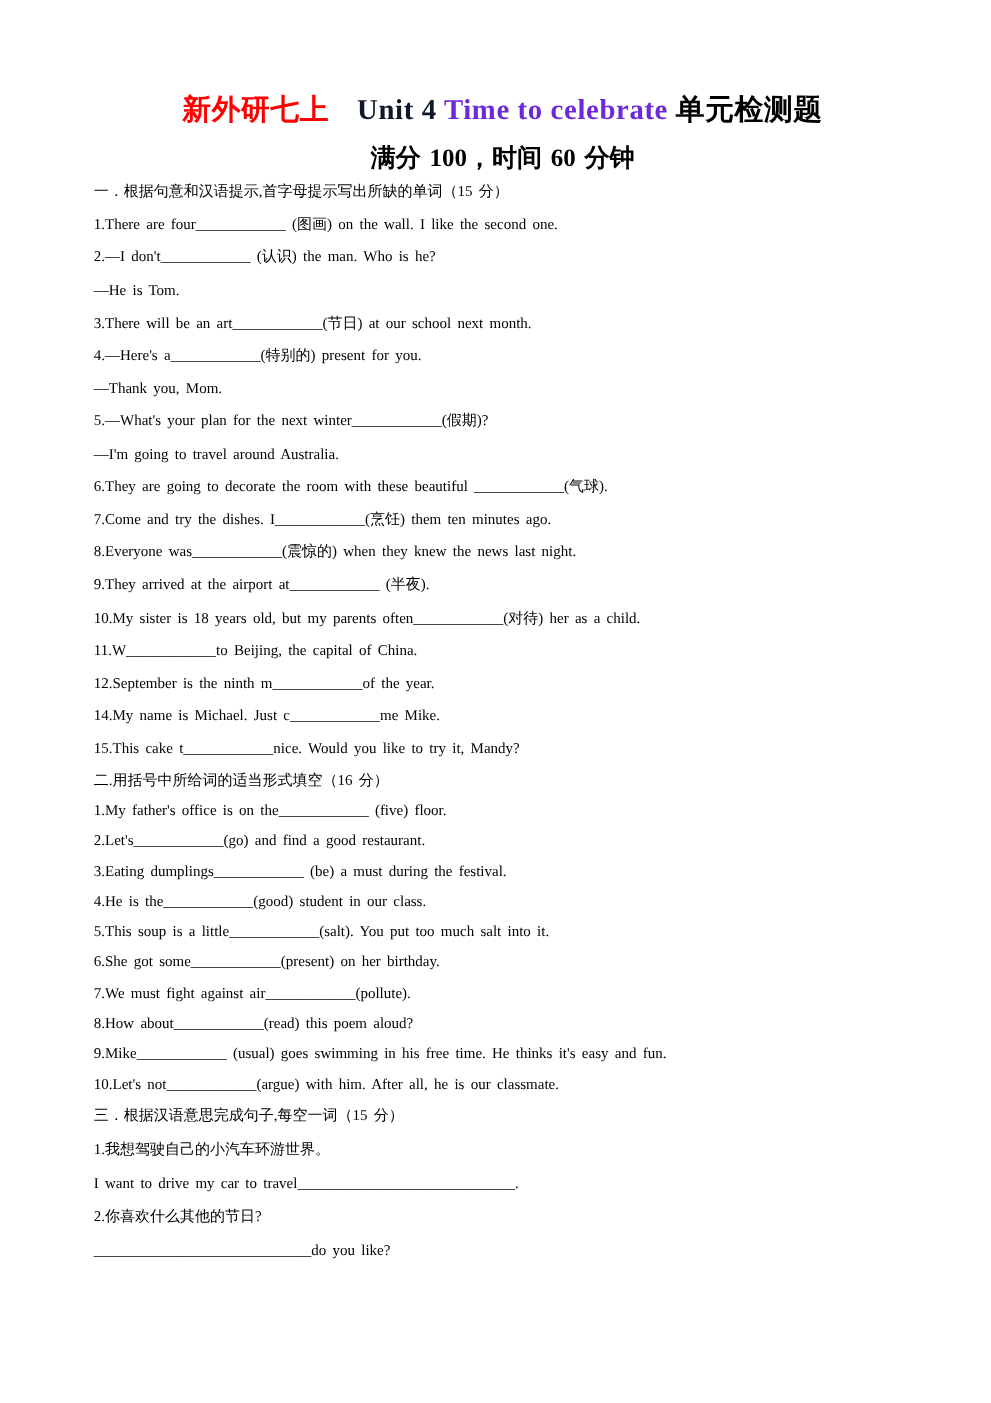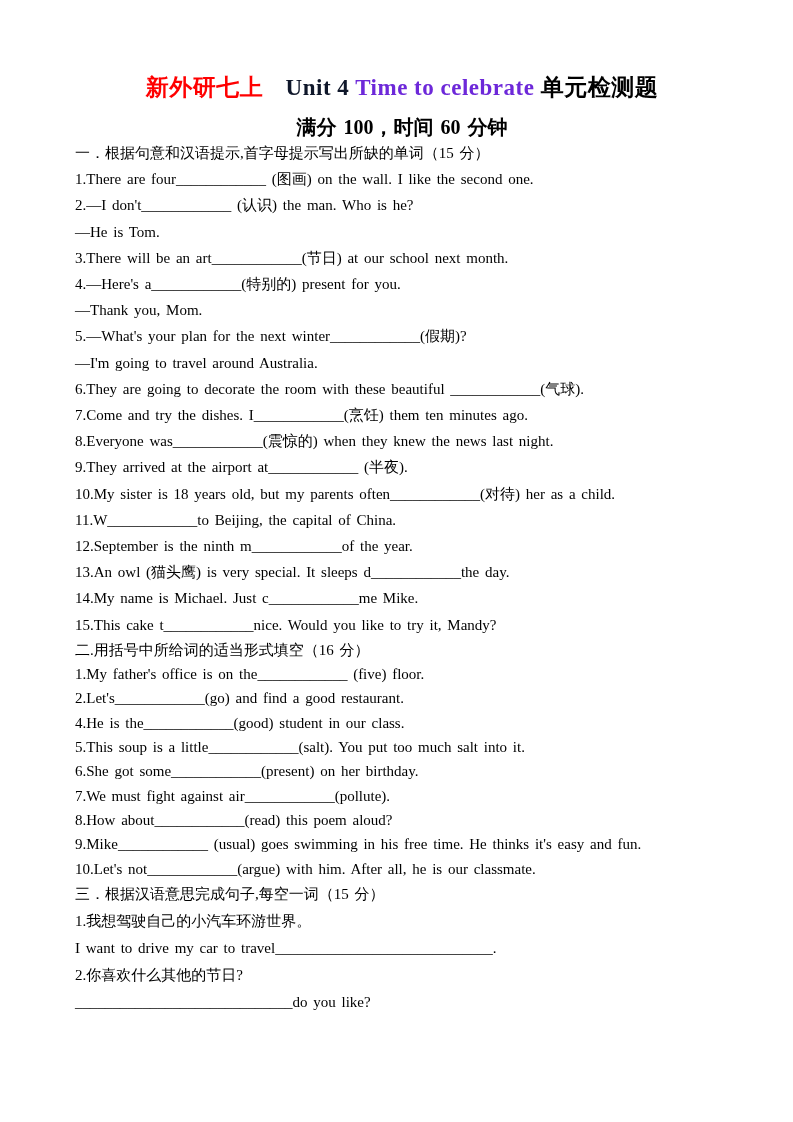--- a/index.html
+++ b/index.html
@@ -31,21 +31,21 @@
   .subtitle {
     font-size: 20px;
     font-weight: 700;
     text-align: center;
     line-height: 26px;
     margin-top: 8px;
     word-spacing: 2px;
   }
   .section .line {
     white-space: nowrap;
-    font-size: 15px;
+    font-size: 12px;
     word-spacing: 2px;
   }
   .sec-0 .line { line-height: 26.2px; }
   .sec-1 .line { line-height: 24.3px; }
   .sec-2 .line { line-height: 27px; }
 </style>
 </head>
 <body>
 
 <div class="page">
@@ -63,28 +63,28 @@
           <div class="line">—Thank you, Mom.</div>
           <div class="line">5.—What's your plan for the next winter____________(假期)?</div>
           <div class="line">—I'm going to travel around Australia.</div>
           <div class="line">6.They are going to decorate the room with these beautiful ____________(气球).</div>
           <div class="line">7.Come and try the dishes. I____________(烹饪) them ten minutes ago.</div>
           <div class="line">8.Everyone was____________(震惊的) when they knew the news last night.</div>
           <div class="line">9.They arrived at the airport at____________ (半夜).</div>
           <div class="line">10.My sister is 18 years old, but my parents often____________(对待) her as a child.</div>
           <div class="line">11.W____________to Beijing, the capital of China.</div>
           <div class="line">12.September is the ninth m____________of the year.</div>
-          <div class="line">13.An owl (猫头鹰) is very special. It sleeps d____________the day.</div>
           <div class="line">14.My name is Michael. Just c____________me Mike.</div>
           <div class="line">15.This cake t____________nice. Would you like to try it, Mandy?</div>
         </div>
         <div class="section sec-1">
           <div class="line heading">二.用括号中所给词的适当形式填空（16 分）</div>
           <div class="line">1.My father's office is on the____________ (five) floor.</div>
           <div class="line">2.Let's____________(go) and find a good restaurant.</div>
+          <div class="line">3.Eating dumplings____________ (be) a must during the festival.</div>
           <div class="line">4.He is the____________(good) student in our class.</div>
           <div class="line">5.This soup is a little____________(salt). You put too much salt into it.</div>
           <div class="line">6.She got some____________(present) on her birthday.</div>
           <div class="line">7.We must fight against air____________(pollute).</div>
           <div class="line">8.How about____________(read) this poem aloud?</div>
           <div class="line">9.Mike____________ (usual) goes swimming in his free time. He thinks it's easy and fun.</div>
           <div class="line">10.Let's not____________(argue) with him. After all, he is our classmate.</div>
         </div>
         <div class="section sec-2">
           <div class="line heading">三．根据汉语意思完成句子,每空一词（15 分）</div>

